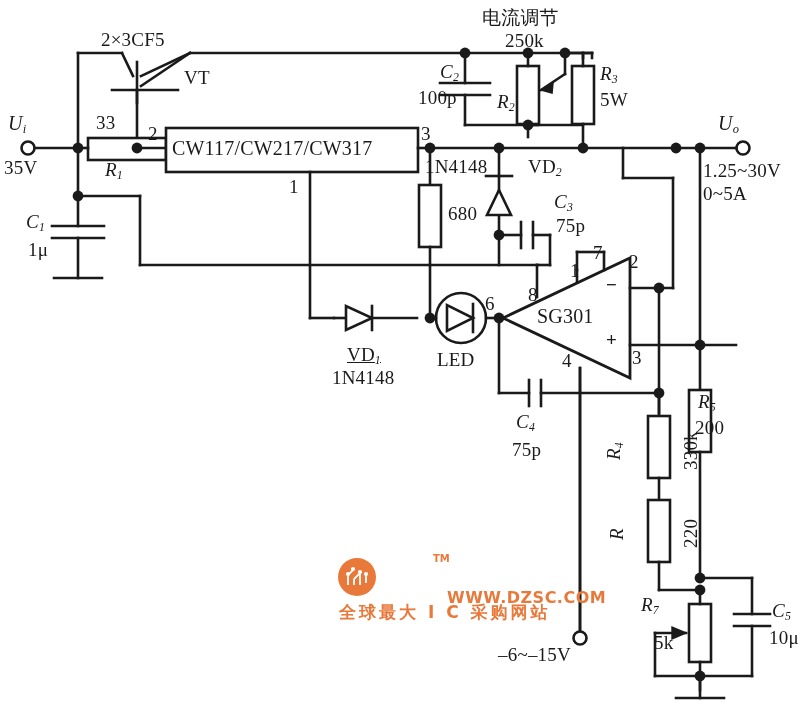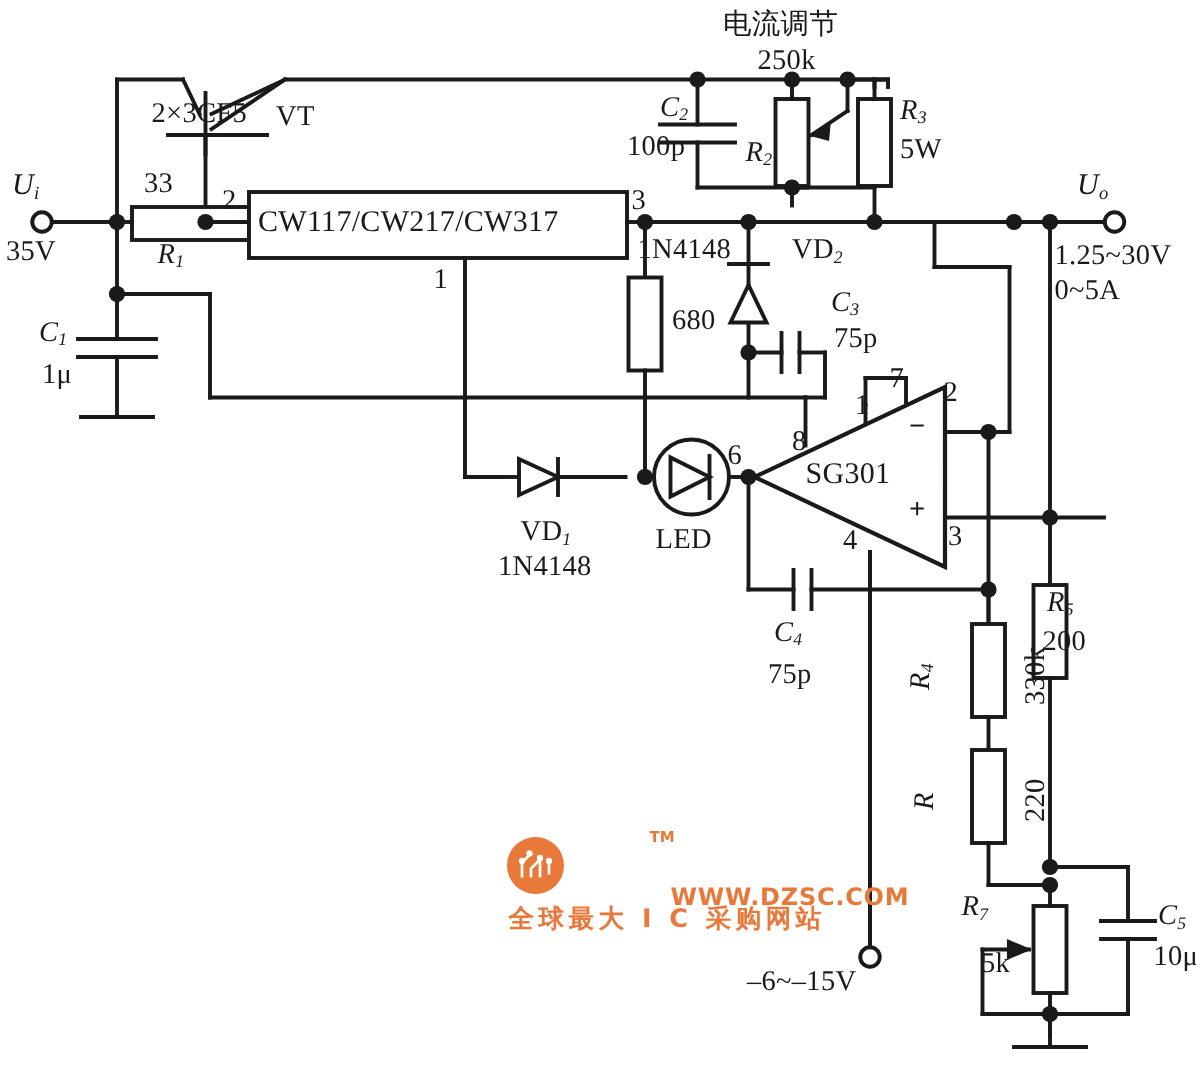--- a/index.html
+++ b/index.html
@@ -28,21 +28,21 @@
     white-space: nowrap;
     line-height: 1.05;
     letter-spacing: 0.2px;
   }
   .lbl i { font-style: italic; }
   .lbl sub {
     font-size: 0.62em;
     vertical-align: -0.28em;
     font-style: italic;
   }
-  .cn { font-family: Liberation Mono, monospace; text-align: right; }
+  .cn { font-family: Liberation Serif, serif; text-align: right; }
   .s20 { font-size: 20px; }
   .s19 { font-size: 19px; }
   .rot90 {
     transform: rotate(-90deg);
     transform-origin: left top;
   }
   
   #watermark {
     position: absolute;
     left: 337px;
@@ -262,21 +262,21 @@
       <circle cx="580" cy="638" r="6.5" stroke-width="2.6" fill="#fff"></circle>
       <line x1="580" y1="368" x2="580" y2="631"></line>
 
     </g>
   </svg>
 
   <div class="lbl cn s19" style="left:482px; top:8px;">电流调节</div>
 
   <div class="lbl s19" style="left:505px; top:31px;">250k</div>
 
-  <div class="lbl s19" style="left:101px; top:30px;margin-top:36px;">2×3CF5</div>
+  <div class="lbl s19" style="left:101px; top:30px;">2×3CF5</div>
 
   <div class="lbl s19" style="left:184px; top:68px;">VT</div>
 
   <div class="lbl s19" style="left:440px; top:62px;">
     <i>C</i><sub>2</sub>
   </div>
 
   <div class="lbl s19" style="left:418px; top:88px;">100p</div>
 
   <div class="lbl s19" style="left:497px; top:92px;">
@@ -343,21 +343,21 @@
   <div class="lbl s19" style="left:528px; top:285px;">8</div>
   <div class="lbl s19" style="left:485px; top:294px;">6</div>
   <div class="lbl s19" style="left:632px; top:348px;">3</div>
   <div class="lbl s19" style="left:562px; top:351px;">4</div>
 
   <div class="lbl s19" style="left:606px; top:275px; font-weight:bold;">−</div>
   <div class="lbl s19" style="left:606px; top:330px; font-weight:bold;">+</div>
 
   <div class="lbl s20" style="left:537px; top:306px;">SG301</div>
 
-  <div class="lbl s19" style="left:347px; top:345px;">
+  <div class="lbl s19" style="left:347px; top:345px;text-decoration:underline;">
     <span>VD</span><sub>1</sub>
   </div>
 
   <div class="lbl s19" style="left:332px; top:368px;">1N4148</div>
 
   <div class="lbl s19" style="left:437px; top:350px;">LED</div>
 
   <div class="lbl s19" style="left:516px; top:412px;">
     <i>C</i><sub>4</sub>
   </div>

